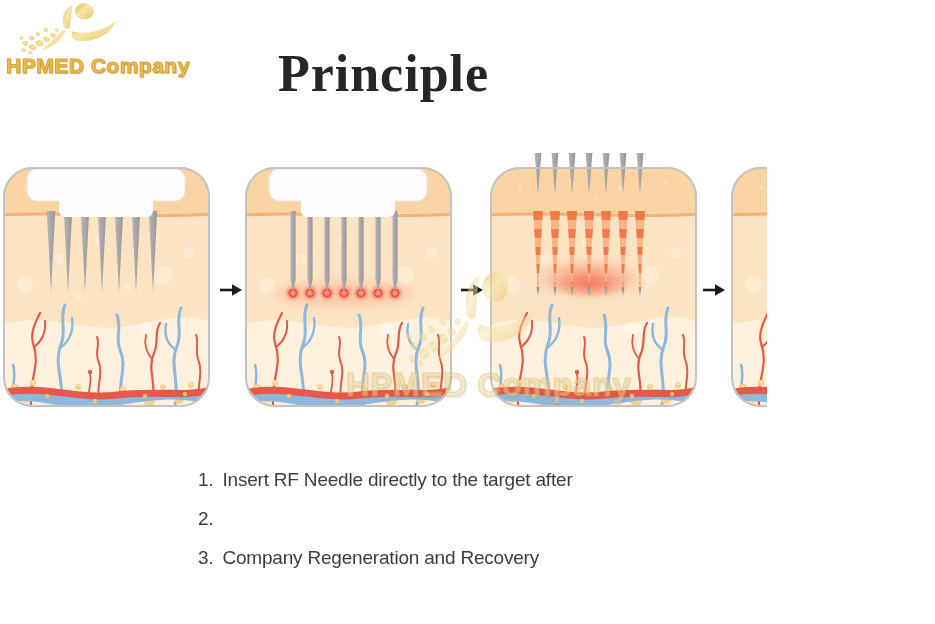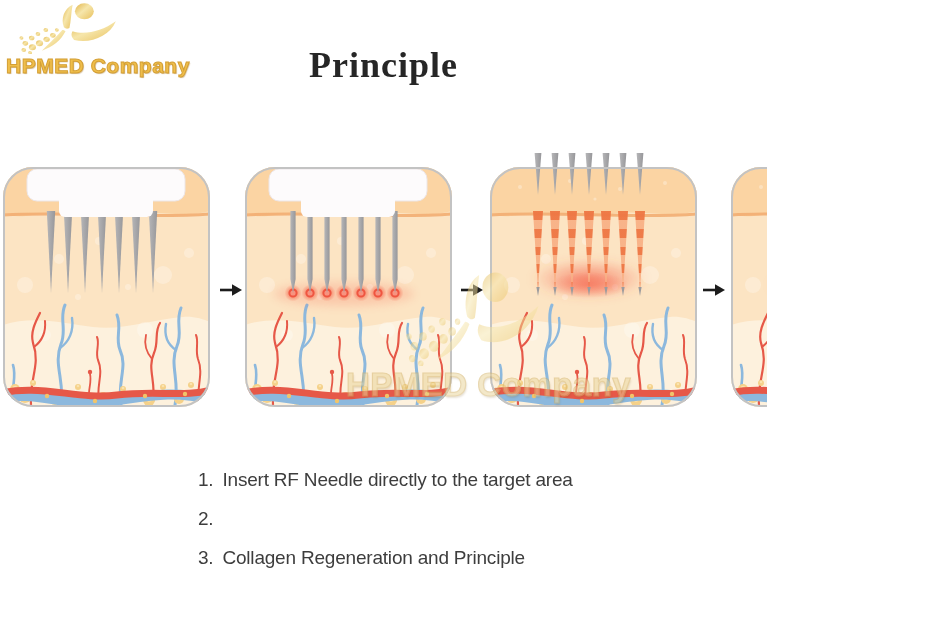--- a/index.html
+++ b/index.html
@@ -7,21 +7,21 @@
          font-family:"Liberation Sans",sans-serif;}
 
   
   .logo{position:absolute;left:6px;top:2px;width:185px;}
   .logo-figure{display:block;margin-left:6px;height:52px;}
   .logo-text{font-size:21px;font-weight:bold;letter-spacing:.5px;white-space:nowrap;
              -webkit-text-stroke:1px #d49f35;text-shadow:1px 1px 1px rgba(150,100,20,.4);}
 
   
   .title{position:absolute;top:44px;left:0;width:100%;margin:0;text-align:center;
-         font-family:"Liberation Serif",serif;font-size:36px;font-weight:bold;letter-spacing:1px;}
+         font-family:"Liberation Serif",serif;font-size:52px;font-weight:bold;letter-spacing:1px;}
 
   
   .panel{position:absolute;top:167px;width:207px;height:240px;}
   .panel-canvas{position:absolute;top:-15px;left:0;width:207px;height:255px;}
   .arrow{position:absolute;top:283px;width:24px;height:14px;display:block;}
 
   
   .watermark{position:absolute;left:346px;top:270px;width:262px;opacity:.5;text-align:center;
              pointer-events:none;z-index:5;}
   .watermark-figure{display:block;height:98px;margin-bottom:-2px;}
@@ -749,24 +749,24 @@
             <circle cx="57" cy="42" r="2.5"></circle>
             <circle cx="12" cy="54" r="2.5"></circle>
   </g>
         </svg></span>
     <div class="watermark-text" style="color: rgb(233, 210, 148);">HPMED Company</div>
   </div>
 
   <div class="steps" style="color: rgb(61, 61, 61);">
     <div class="step">
         <span class="num">1.</span>
-        <span>Insert RF Needle directly to the target area</span>
+        <span>Insert RF Needle directly to the target after</span>
       </div>
     <div class="step">
         <span class="num">2.</span>
       </div>
     <div class="step">
         <span class="num">3.</span>
-        <span>Collagen Regeneration and Principle</span>
+        <span>Company Regeneration and Recovery</span>
       </div>
   </div>
 
 </div>
 
 </body></html>

